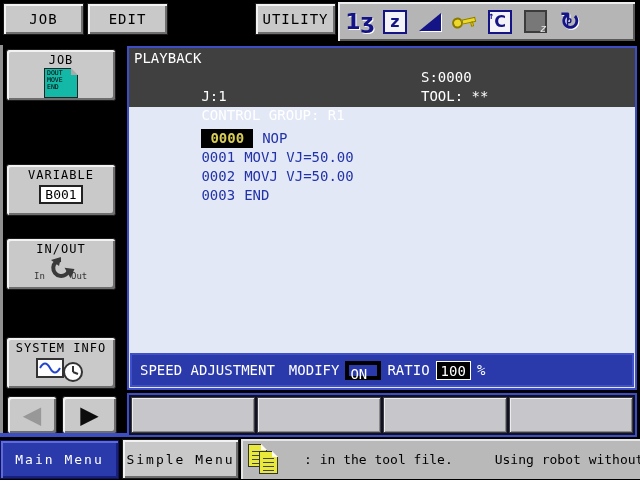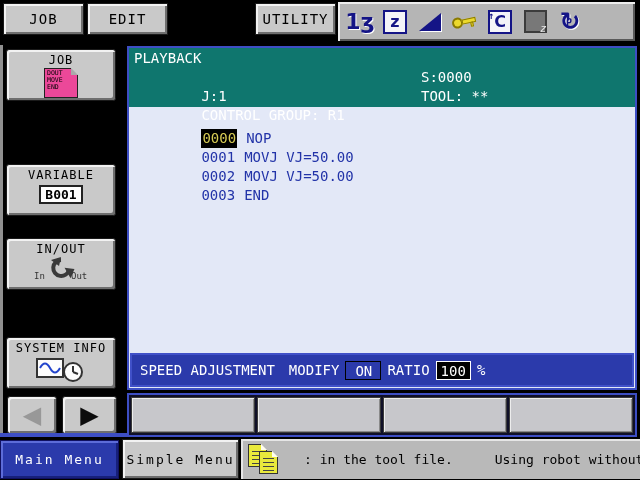--- a/index.html
+++ b/index.html
@@ -40,48 +40,48 @@
   .repicon{position:relative;width:26px;height:26px;display:flex;align-items:center;justify-content:center;}
   .repicon .rarrow{font-family:"DejaVu Sans", sans-serif;font-size:25px;color:#141486;font-weight:bold;
                    text-shadow:1px 1px 0 #fff;line-height:1;}
   .repicon .rp{position:absolute;left:9px;top:8px;font-size:10px;font-weight:bold;color:#141486;}
 
   
   .side-edge{position:absolute;left:0;top:45px;width:3px;height:390px;background:#909090;}
   .side-btn{position:absolute;left:6px;width:110px;height:52px;flex-direction:column;
             justify-content:flex-start;padding-top:3px;border-radius:3px;}
   .side-btn .slabel{font-size:12px;letter-spacing:1px;color:#000;}
-  .jobdoc{margin-top:1px;width:34px;height:30px;background:#ec4899;border:1px solid #222;
+  .jobdoc{margin-top:1px;width:34px;height:30px;background:#14b8a6;border:1px solid #222;
           font-size:6.5px;line-height:7px;padding:1px 0 0 2px;box-sizing:border-box;color:#000;
           position:relative;}
   .jobdoc .fold{position:absolute;right:-1px;top:-1px;width:0;height:0;
                 border-left:7px solid #aaa;border-top:7px solid #c9c9c9;}
-  .varbox{margin-top:3px;background:#fff;border:2px solid #222;font-size:13px;font-weight:bold;
+  .varbox{margin-top:3px;background:#fff;border:2px solid #222;font-size:13px;font-weight:normal;
           padding:0 4px;color:#000;}
   .inout-wrap{position:relative;width:60px;height:24px;margin-top:1px;}
   .inout-wrap svg{position:absolute;left:0;top:0;}
   .blue-line{position:absolute;left:0;top:433px;width:127px;height:4px;background:#3d4ec4;}
   .arrow-btn{position:absolute;top:396px;height:38px;font-family:"DejaVu Sans", sans-serif;
              font-size:24px;border-radius:3px;}
 
   
   .main{position:absolute;left:127px;top:46px;width:510px;height:344px;
         border:2px solid #3d4ec4;background:#e3e8f7;box-sizing:border-box;}
-  .mhead{background:#0f766e;color:#fff;font-size:14px;height:59px;padding:1px 5px;box-sizing:border-box;}
+  .mhead{background:#404040;color:#fff;font-size:14px;height:59px;padding:1px 5px;box-sizing:border-box;}
   .hrow{position:relative;height:19px;line-height:19px;white-space:pre;}
   .hright{position:absolute;left:287px;top:0;}
   .program{padding:3px 0 0 5px;font-size:14px;color:#2233a8;}
   .pline{height:19px;line-height:19px;white-space:pre;}
   .lnum{display:inline-block;margin-right:9px;}
-  .cursor{background:#000;color:#d8cc55;padding:0 1px;}
+  .cursor{background:#000;color:#d8cc55;padding:0 9px;font-weight:bold;}
   .speedbox{position:absolute;left:1px;right:1px;bottom:1px;height:34px;
             border:2px solid #4050c8;background:#2b3aab;box-sizing:border-box;
             display:flex;align-items:center;color:#fff;font-size:14px;padding-left:8px;white-space:pre;}
-  .onbox{display:inline-block;border:1px solid #000000;min-width:36px;height:19px;line-height:18px;
-         padding-left:9px;margin:0 6px;box-sizing:border-box;}
+  .onbox{display:inline-block;border:4px solid #000000;min-width:36px;height:19px;line-height:18px;
+         padding-left:1px;margin:0 6px;box-sizing:border-box;}
   .ratiobox{display:inline-block;border:1px solid #fff;background:#000;color:#fff;height:19px;
             line-height:18px;padding:0 4px;margin:0 6px;box-sizing:border-box;}
 
   
   .fnrow{position:absolute;left:127px;top:393px;width:510px;height:44px;
          border:2px solid #3d4ec4;background:#101028;box-sizing:border-box;
          display:flex;gap:2px;padding:2px;}
   .fnbtn{flex:1;background:#c7c7cb;border:1px solid #3a3a3a;
          box-shadow:inset 1px 1px 0 #ededed, inset -1px -1px 0 #8a8a8a;}
 

